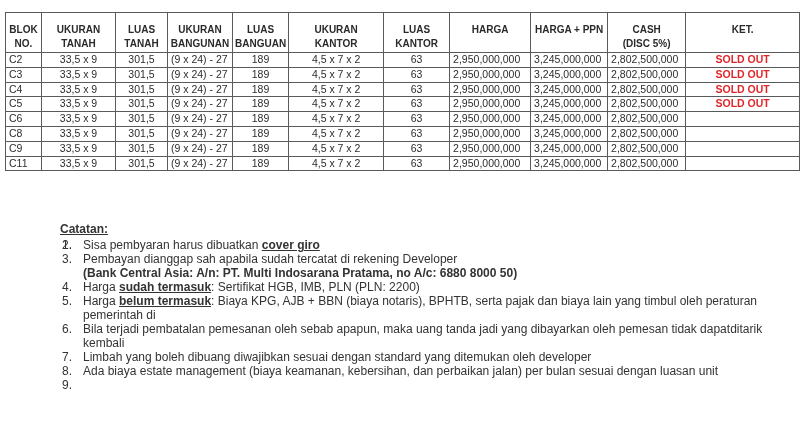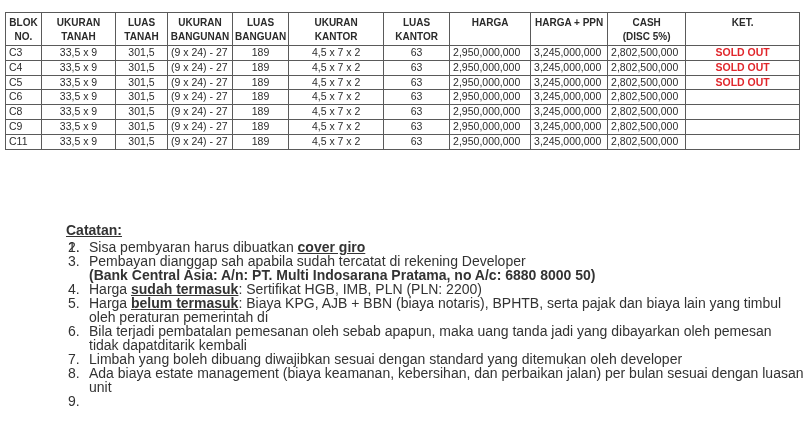--- a/index.html
+++ b/index.html
@@ -11,29 +11,29 @@
     position: absolute; left: 5px; top: 12px;
     border-collapse: collapse; table-layout: fixed;
     font-size: 10.5px; color: #2c2c2c;
   }
   table.price th, table.price td {
     border: 1px solid #5a5a5a; padding: 0 2px; line-height: 13.8px; height: 13.8px;
     white-space: nowrap; overflow: hidden;
   }
   table.price th {
     font-weight: bold; font-size: 10px; text-align: center; vertical-align: top;
-    line-height: 14px; height: 29px; padding-top: 3px; color: #2a2a2a;
+    line-height: 14px; height: 29px; padding-top: 10px; color: #2a2a2a;
   }
   table.price td { text-align: center; }
   table.price td.blok { text-align: left; padding-left: 3px; }
   table.price td.num { text-align: left; padding-left: 3px; }
   table.price td.luaskantor { text-align: center; }
   table.price td.ket { text-align: center; font-weight: bold; color: #e0262b; }
 
-  .notes { position: absolute; left: 66px; top: 222px; font-size: 14px; color: #333; }
+  .notes { position: absolute; left: 60px; top: 222px; font-size: 12px; color: #333; }
   .notes .title { font-weight: bold; text-decoration: underline; margin-bottom: 2px; }
   .notes ol { margin: 0; padding-left: 17px; list-style: none; }
   .notes li { position: relative; line-height: 14px; padding-left: 6px; }
   .notes li .n { position: absolute; left: -15px; width: 16px; }
   .notes b.u { text-decoration: underline; }
   .notes .bold-line { font-weight: bold; }
 </style>
 </head>
 <body>
 
@@ -96,20 +96,33 @@
             <div>(DISC 5%)</div>
           </th>
           <th>
             <div>KET.</div>
             <div></div>
           </th>
         </tr>
     </thead>
     <tbody id="tbody">
         <tr>
+          <td class="blok">C2</td>
+          <td>33,5 x 9</td>
+          <td>301,5</td>
+          <td class="num">(9 x 24) - 27</td>
+          <td>189</td>
+          <td>4,5 x 7 x 2</td>
+          <td class="luaskantor">63</td>
+          <td class="num">2,950,000,000</td>
+          <td class="num">3,245,000,000</td>
+          <td class="num">2,802,500,000</td>
+          <td class="ket">SOLD OUT</td>
+        </tr>
+        <tr>
           <td class="blok">C3</td>
           <td>33,5 x 9</td>
           <td>301,5</td>
           <td class="num">(9 x 24) - 27</td>
           <td>189</td>
           <td>4,5 x 7 x 2</td>
           <td class="luaskantor">63</td>
           <td class="num">2,950,000,000</td>
           <td class="num">3,245,000,000</td>
           <td class="num">2,802,500,000</td>

